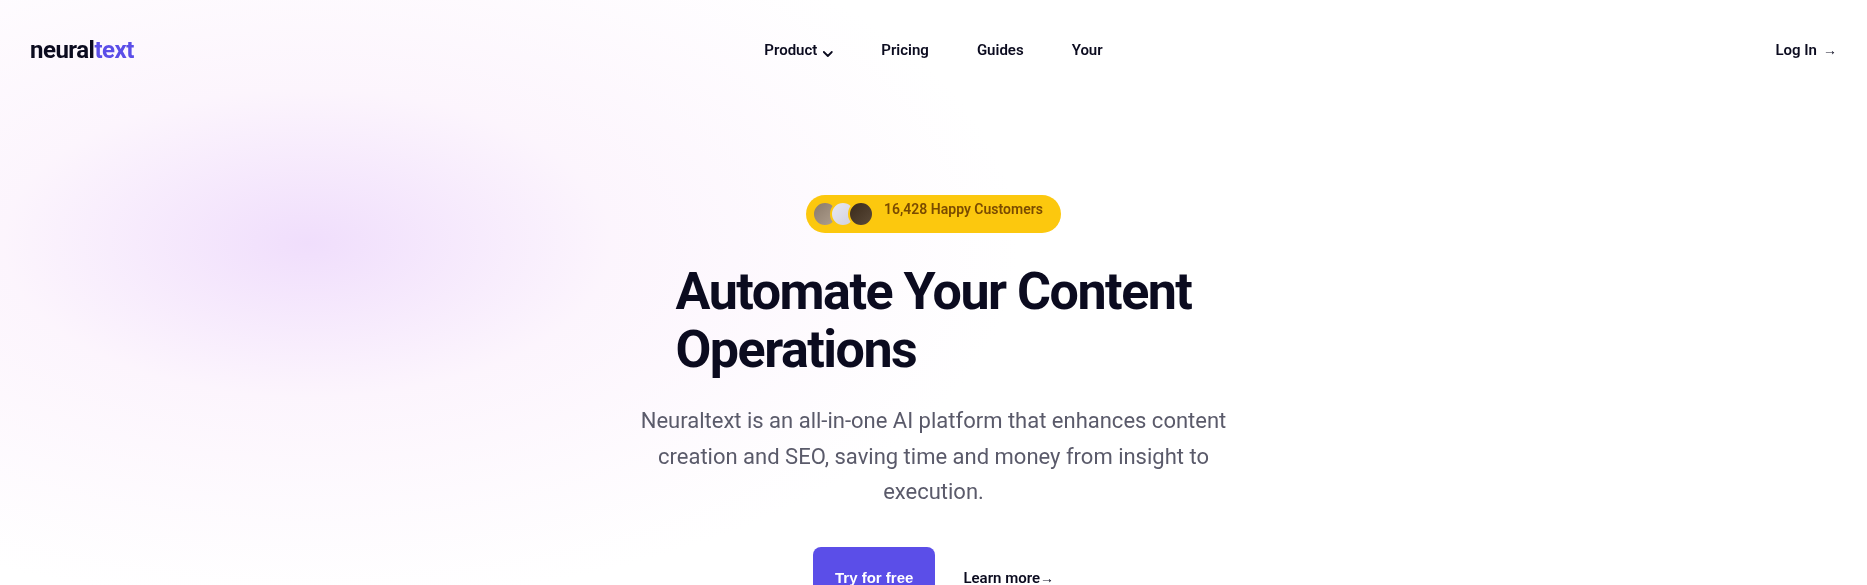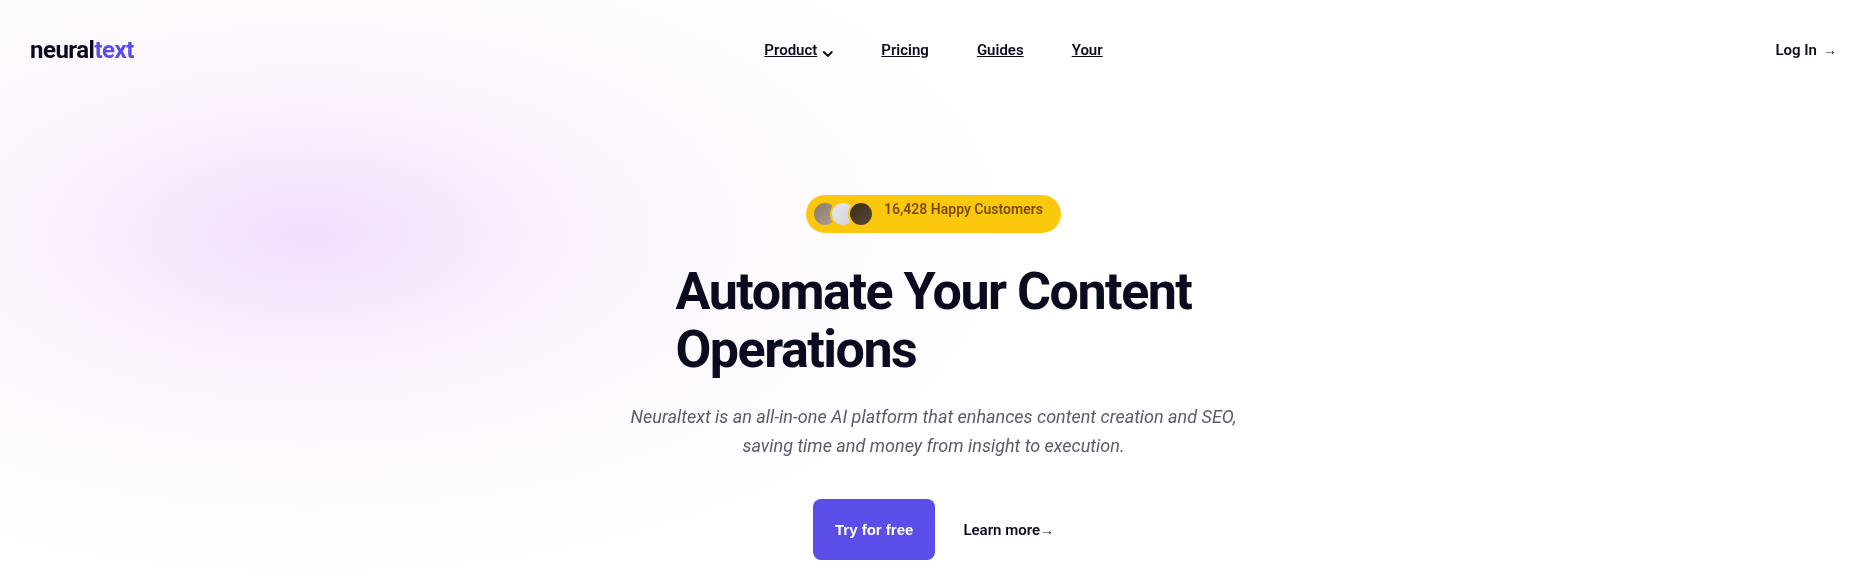--- a/index.html
+++ b/index.html
@@ -59,21 +59,20 @@
     }
     
     .nav-item {
       font-size: 15px;
       font-weight: 600;
       color: #0b0b1f;
       cursor: pointer;
       display: flex;
       align-items: center;
       gap: 6px;
-      text-decoration: underline;
     }
     
     .chevron-down {
       display: inline-block;
       width: 10px;
       height: 10px;
     }
     
     .login {
       margin-left: auto;
@@ -139,27 +138,26 @@
     .hero-title {
       font-size: 52px;
       font-weight: 700;
       color: #0b0b1f;
       line-height: 1.12;
       margin-top: 30px;
       letter-spacing: -1.5px;
     }
     
     .hero-subtitle {
-      font-size: 18px;
+      font-size: 22px;
       color: #5a5a6a;
       text-align: center;
       line-height: 1.6;
       margin-top: 24px;
       max-width: 640px;
-      font-style: italic;
     }
     
     .cta-row {
       display: flex;
       align-items: center;
       gap: 28px;
       margin-top: 38px;
     }
     
     .btn-primary {

